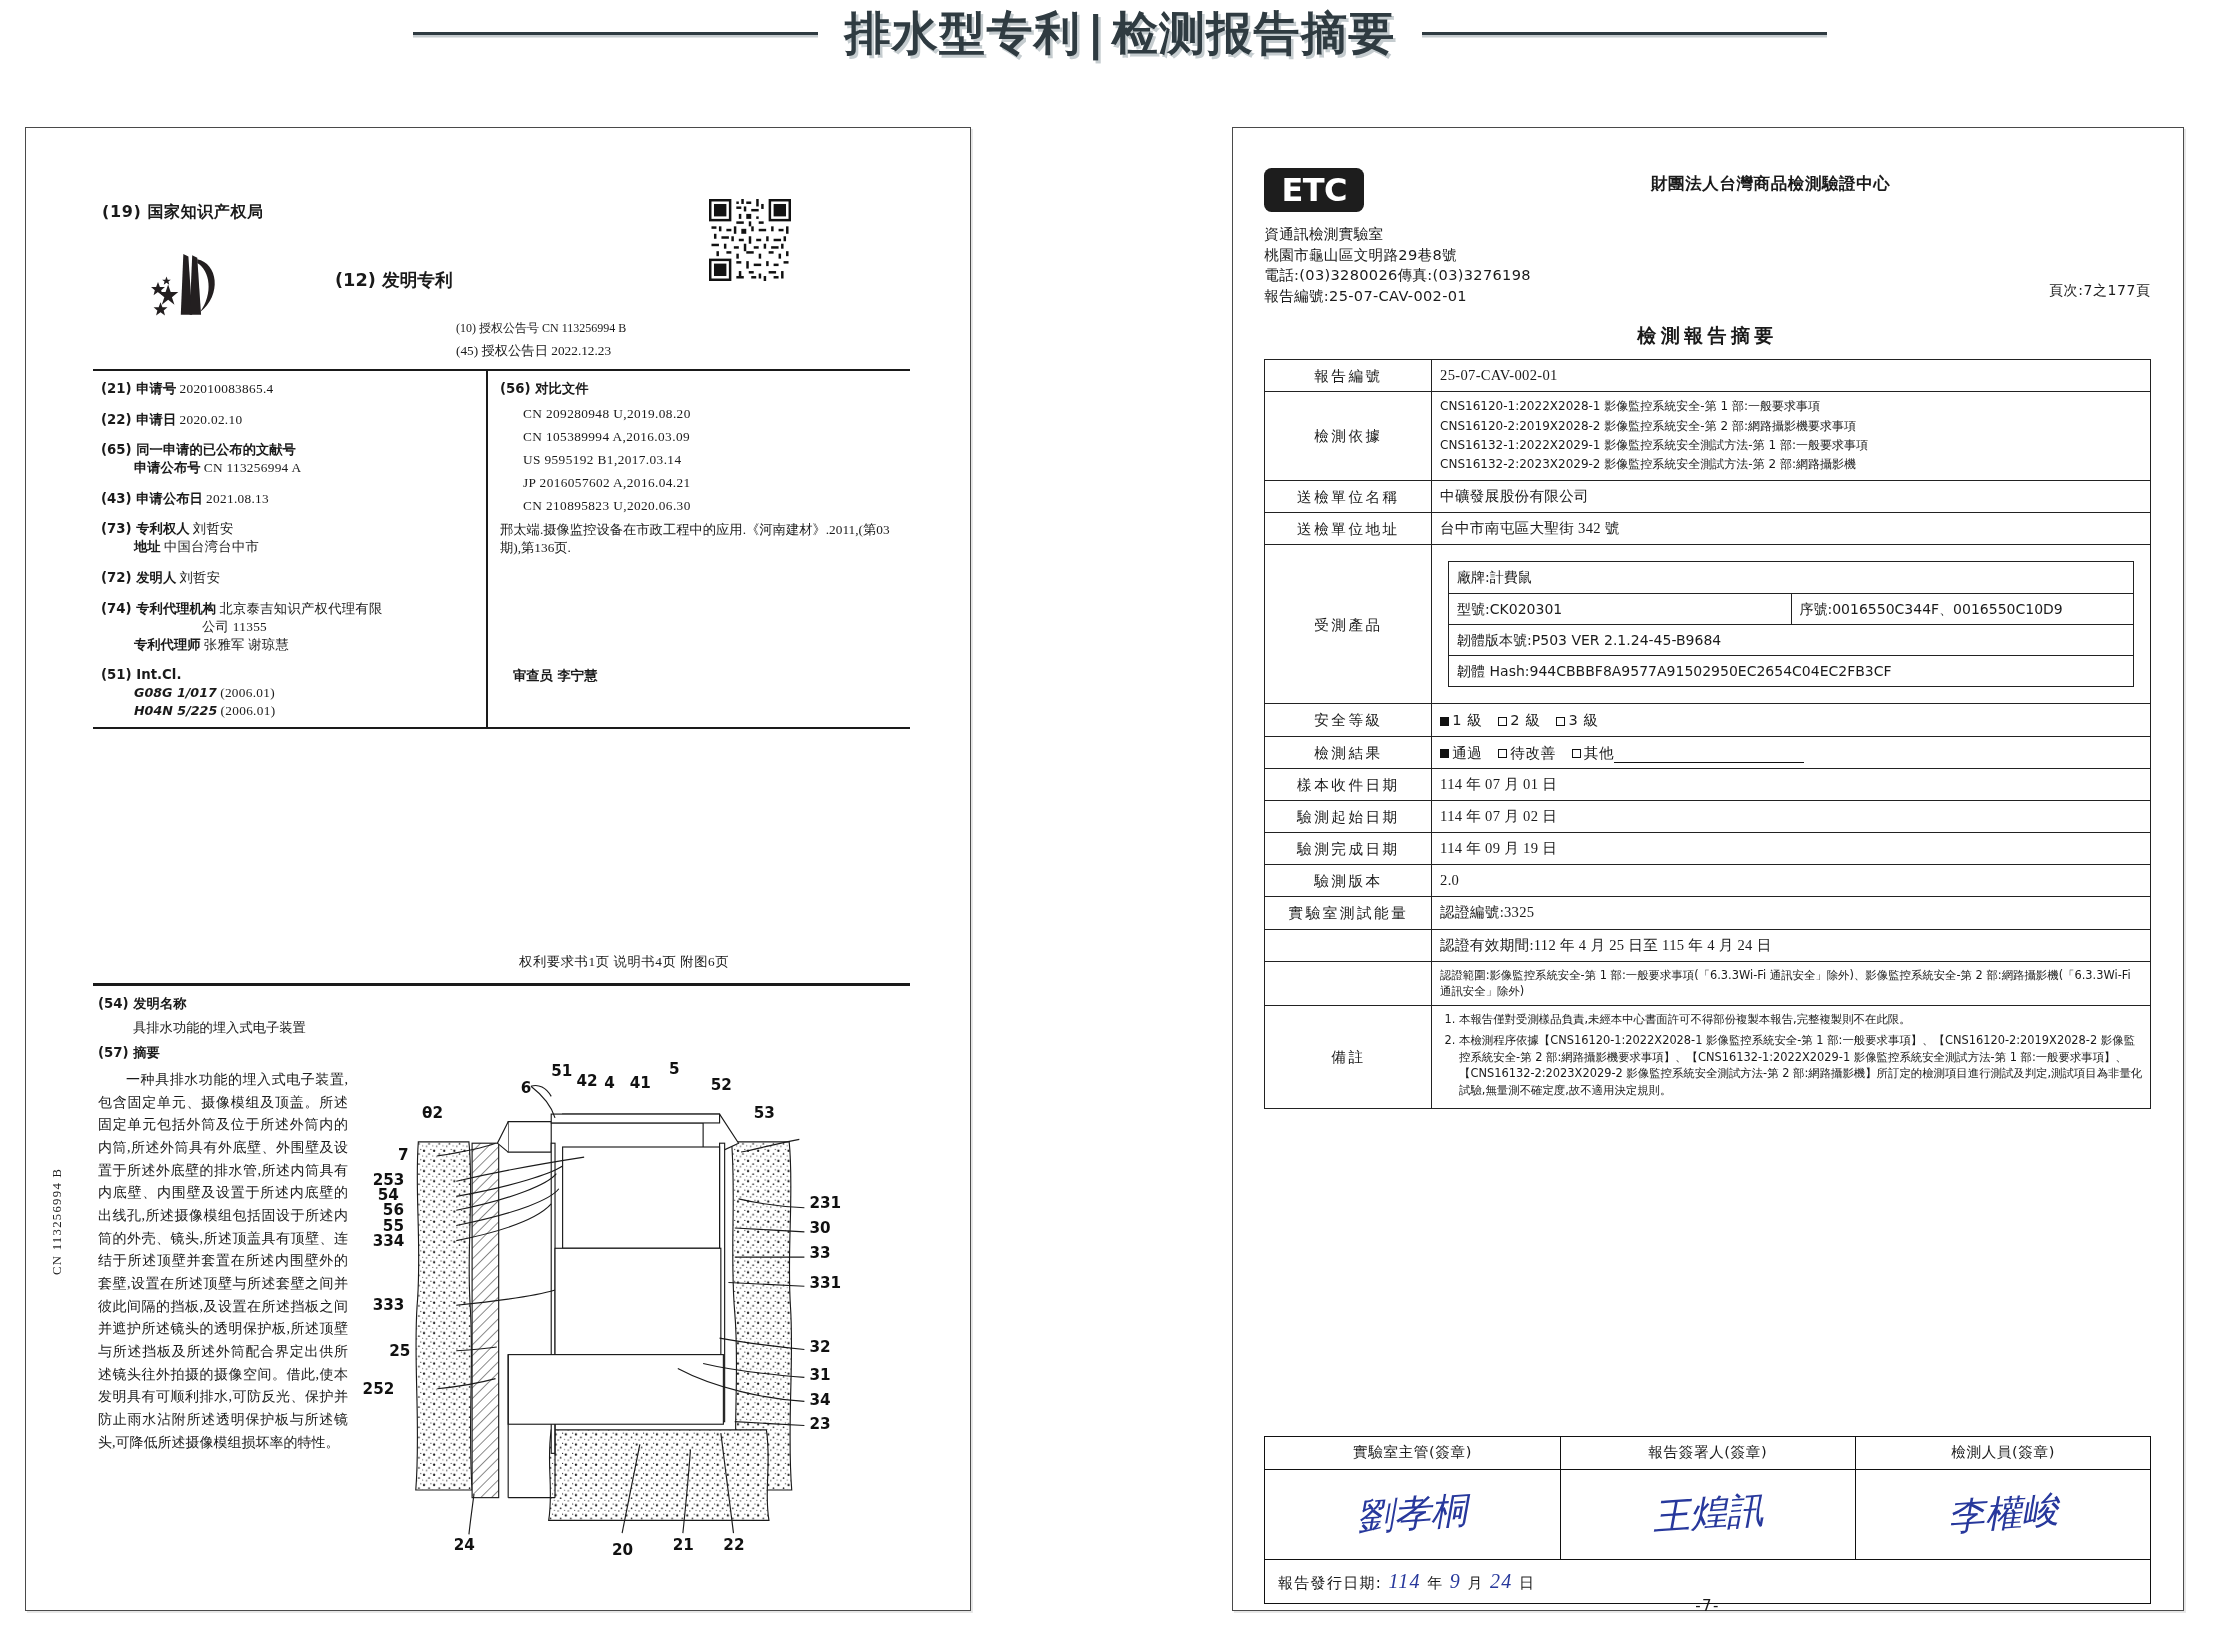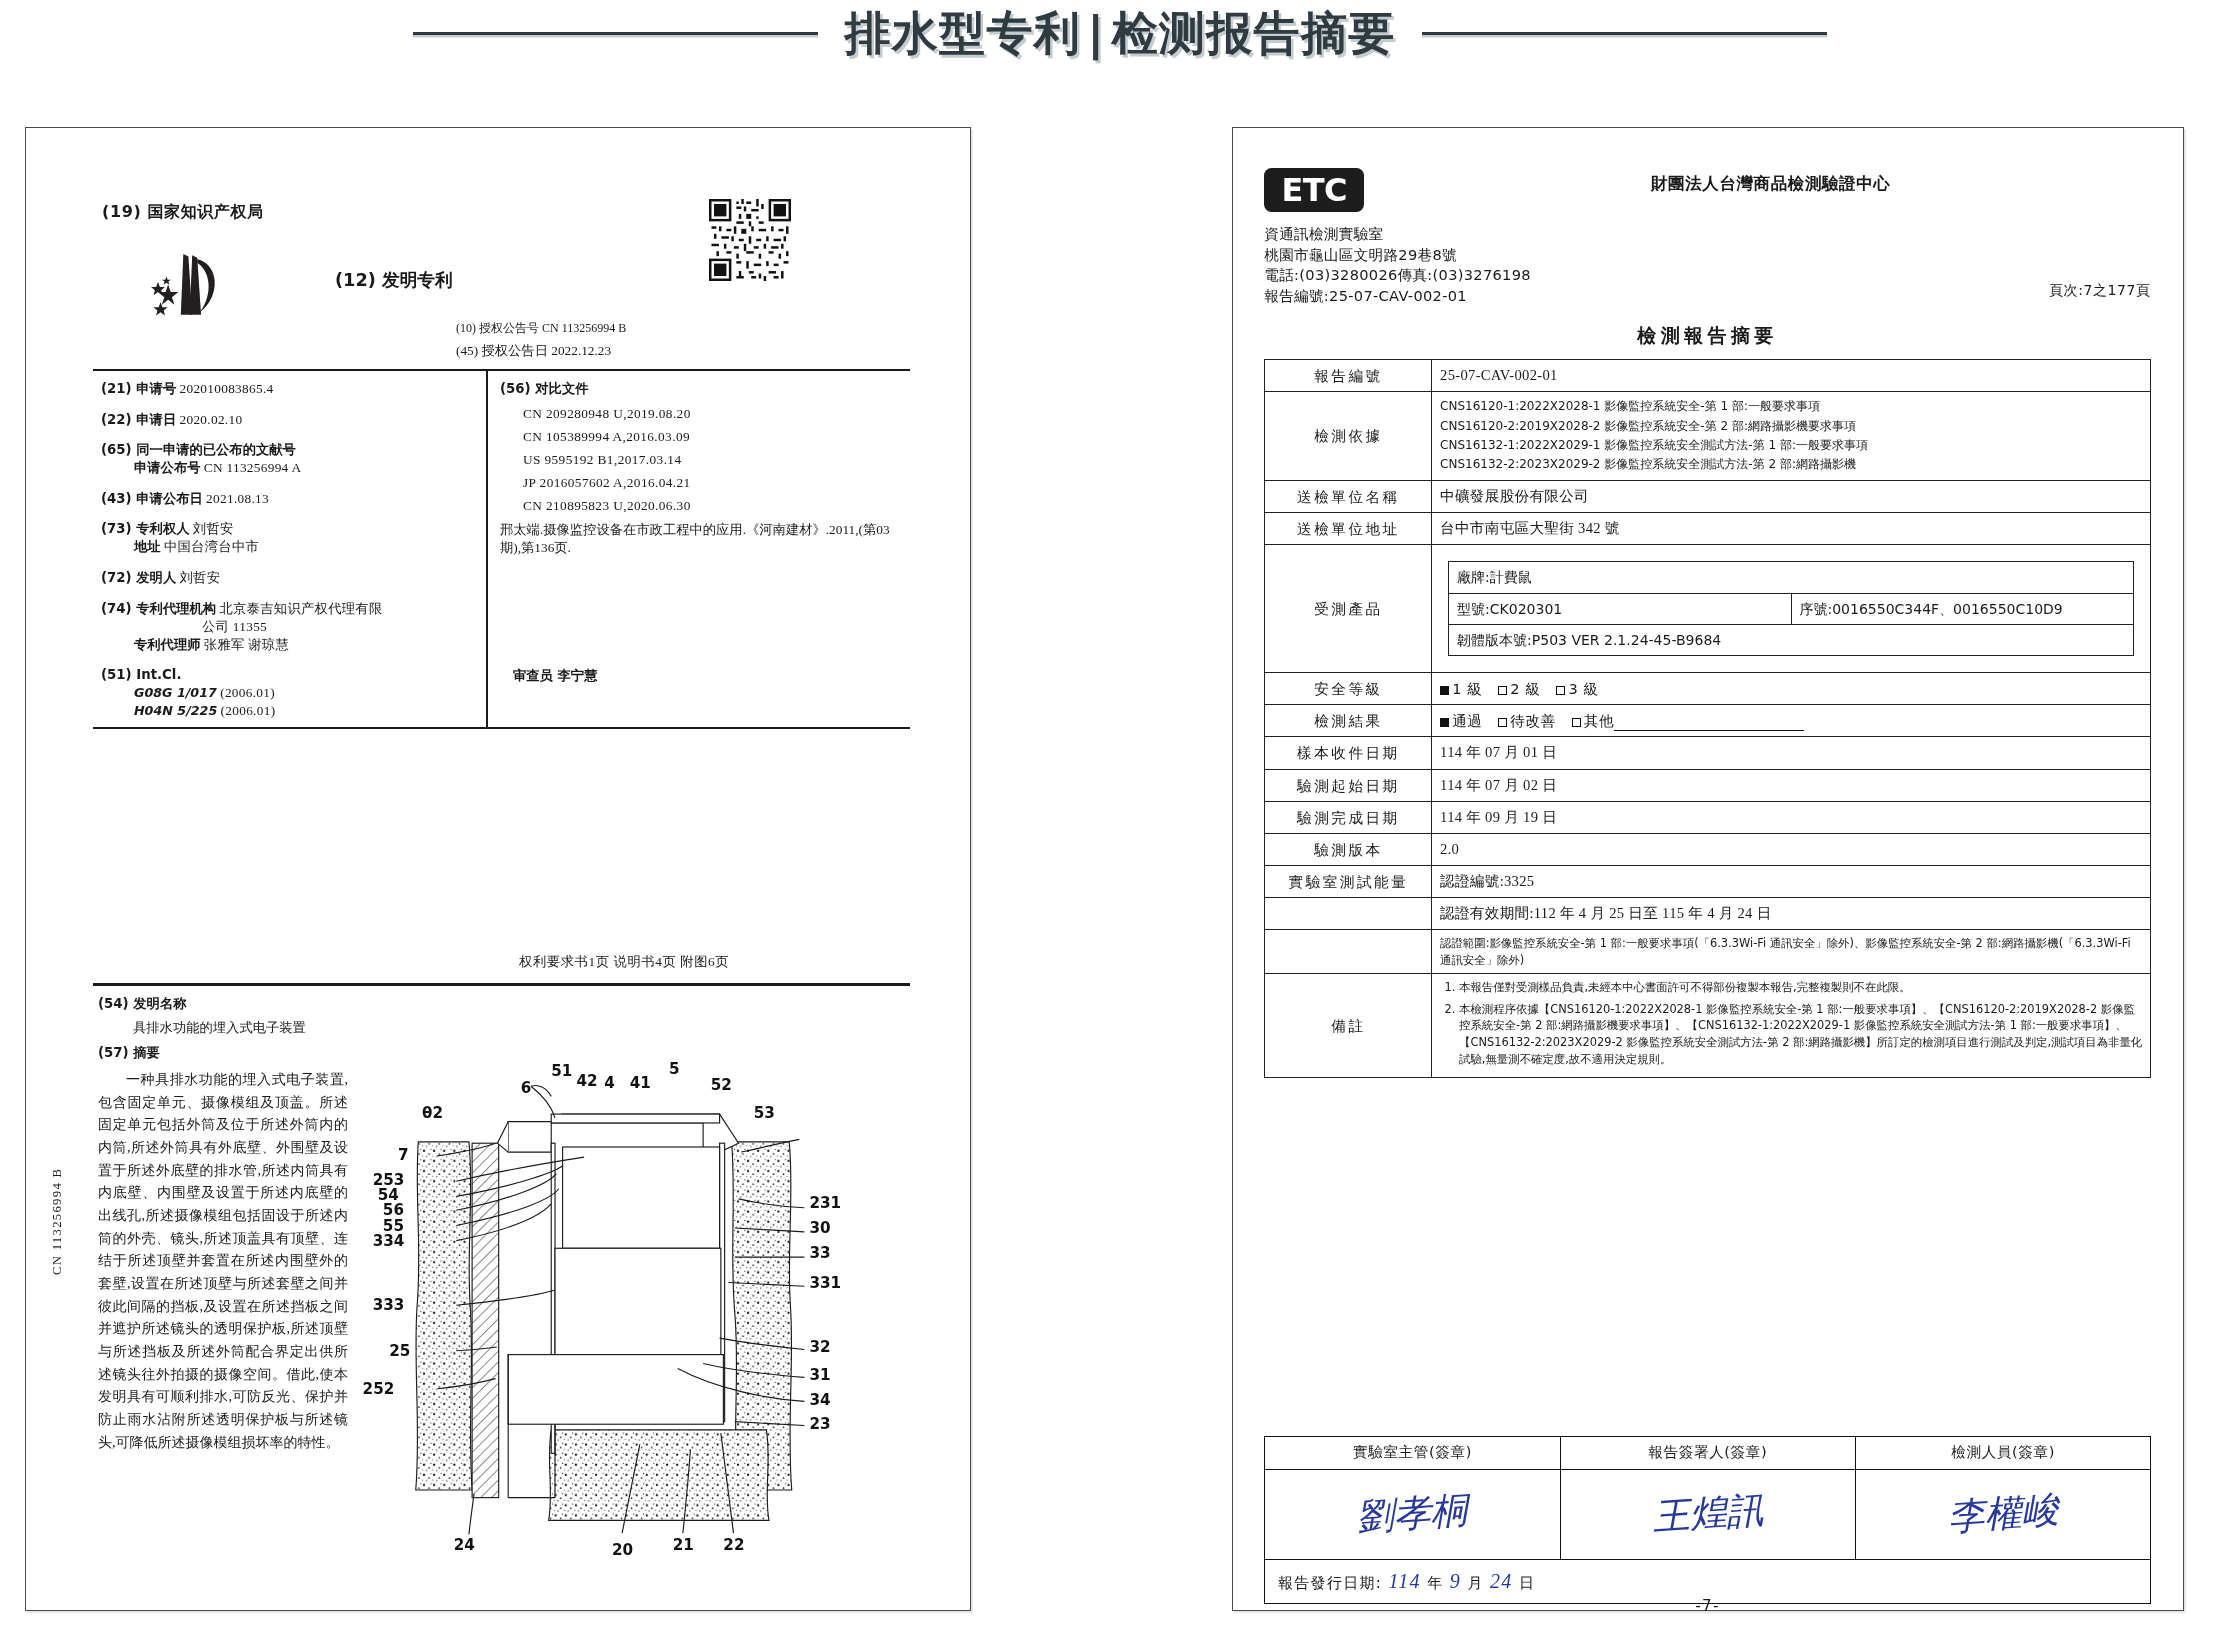--- a/index.html
+++ b/index.html
@@ -445,20 +445,23 @@
                   <tr>
               <td colspan="2" class="cellpad" style="border-bottom:1.3px solid #222">廠牌:計費鼠</td>
             </tr>
             <tr>
               <td class="cellpad" style="border-right:1.3px solid #222;border-bottom:1.3px solid #222;width:50%;">型號:CK020301</td>
               <td class="cellpad" style="border-bottom:1.3px solid #222;">序號:0016550C344F、0016550C10D9</td>
             </tr>
             <tr>
               <td colspan="2" class="cellpad" style="border-bottom:1.3px solid #222">韌體版本號:P503 VER 2.1.24-45-B9684</td>
             </tr>
+            <tr>
+              <td colspan="2" class="cellpad">韌體 Hash:944CBBBF8A9577A91502950EC2654C04EC2FB3CF</td>
+            </tr>
           </tbody>
               </table>
         </td>
       </tr>
       <tr>
         <td class="lbl">安全等級</td>
         <td class="chk">
           <span class="sq-f"></span><span>1 級</span>&nbsp;&nbsp;
           <span class="sq-e"></span><span>2 級</span>&nbsp;&nbsp;
           <span class="sq-e"></span><span>3 級</span>

